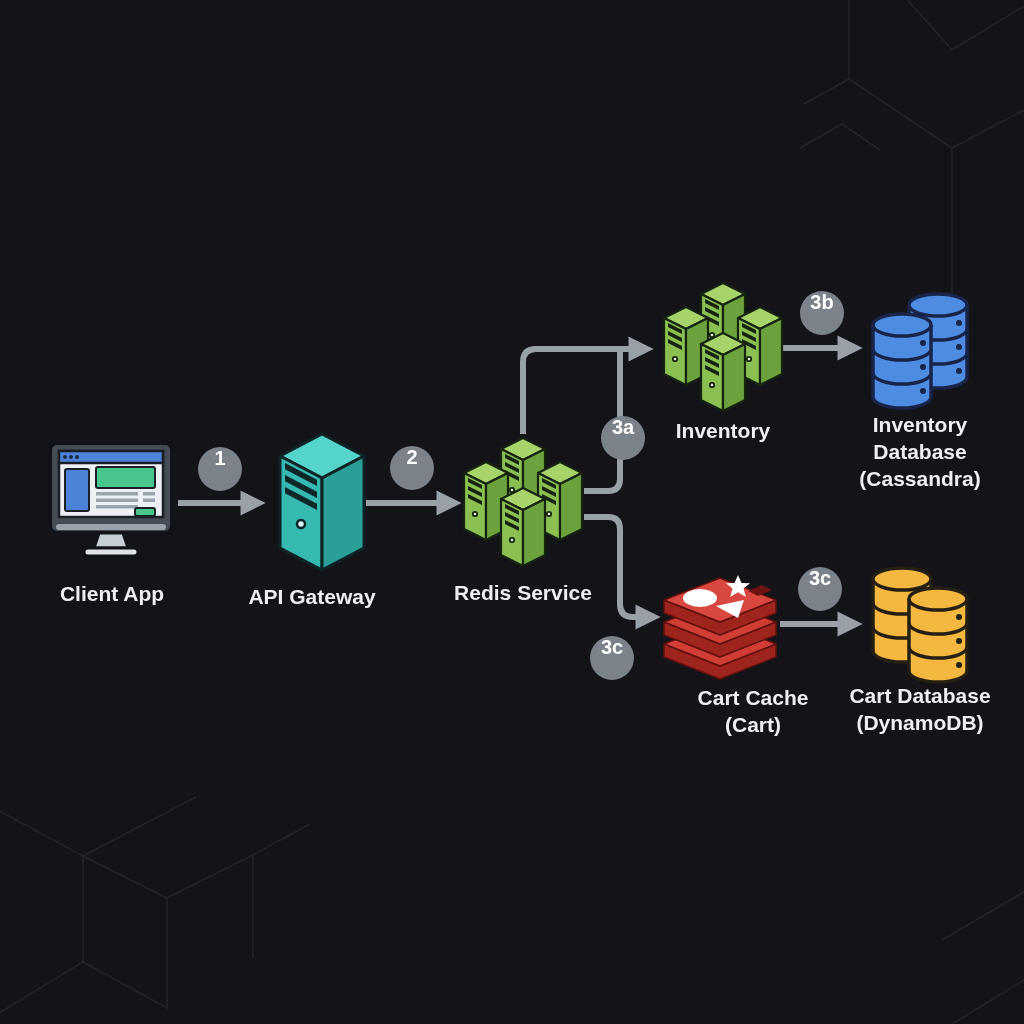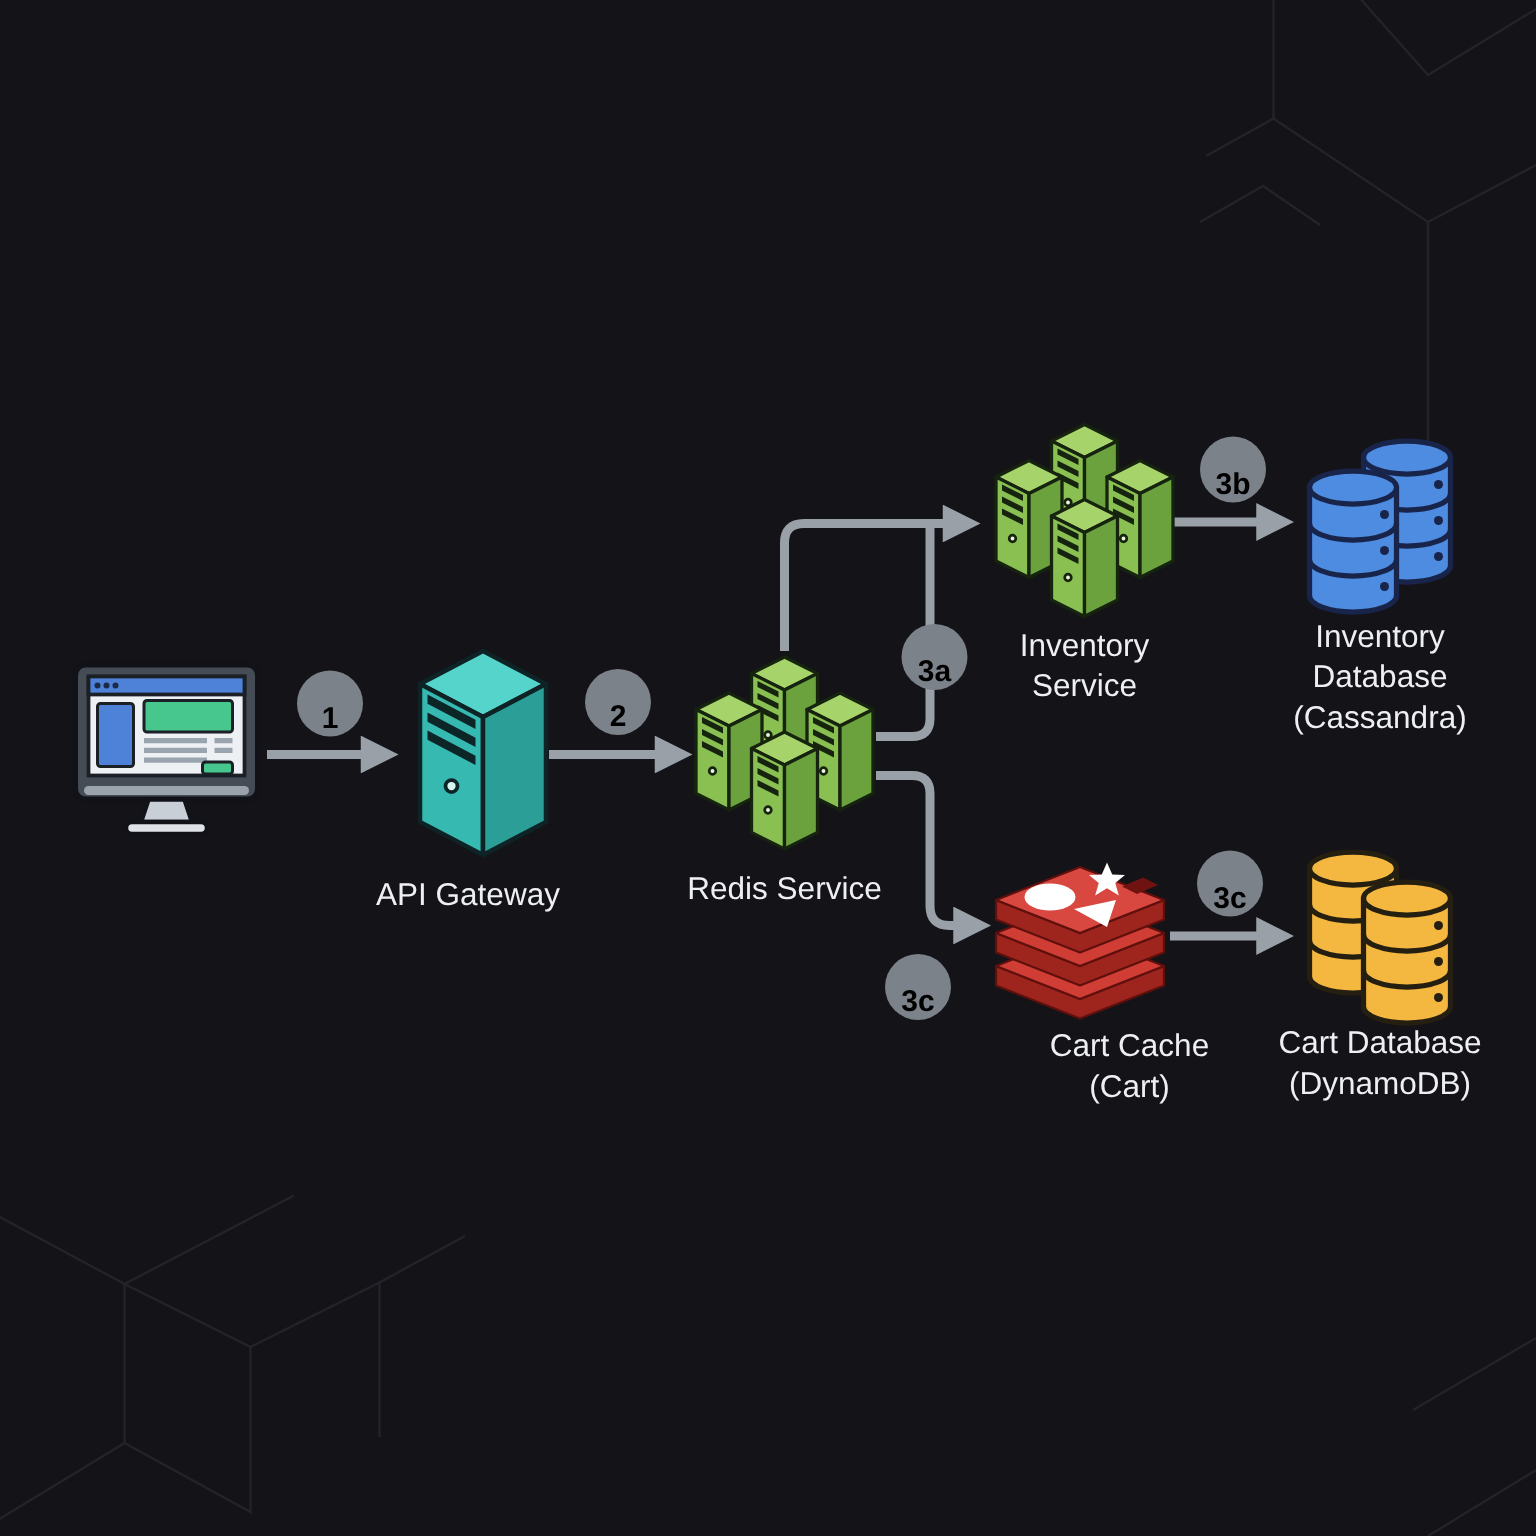--- a/index.html
+++ b/index.html
@@ -4,27 +4,27 @@
 <style>
   html,body{margin:0;padding:0;background:#0c0c0f;}
   .canvas{
     position:relative;width:1024px;height:1024px;overflow:hidden;
     background:#131318;
     font-family:"Liberation Sans", sans-serif;
   }
   .abs{position:absolute;}
   .node-label{
     position:absolute;width:220px;text-align:center;
-    color:#edeff2;font-size:21px;font-weight:400;line-height:27px;
+    color:#edeff2;font-size:21px;font-weight:700;line-height:27px;
   }
   .node-label .ln{display:block;}
   .badge{
     position:absolute;width:44px;height:44px;border-radius:50%;
-    background:#7c8289;color:#000000;
-    display:flex;align-items:flex-end;justify-content:center;
+    background:#7c8289;color:#ffffff;
+    display:flex;align-items:flex-start;justify-content:center;
     font-size:20px;font-weight:700;
   }
 </style>
 </head>
 <body>
 
 <div class="canvas">
 
   <svg class="abs" style="left:0;top:0" width="1024" height="1024" viewBox="0 0 1024 1024" fill="none" stroke="#23232a" stroke-width="1.6">
     <path d="M-10,806 L83,856 L83,962 L-6,1016 M83,856 L196,797 M83,962 L167,1008 L167,898 L83,856 M167,898 L253,855 L253,958 M253,855 L310,824"></path>
@@ -173,29 +173,31 @@
       <path d="M45,59 a29,11 0 0 0 58,0" fill="none"></path>
       <path d="M45,83 a29,11 0 0 0 58,0" fill="none"></path>
       <g fill="#241f10" stroke="none">
         <circle cx="95" cy="53" r="3"></circle>
           <circle cx="95" cy="77" r="3"></circle>
           <circle cx="95" cy="101" r="3"></circle>
       </g>
     </g>
   </svg>
 
+  <div class="node-label" style="left:2px;top:580px">
+    <span class="ln">Client App</span>
+  </div>
   <div class="node-label" style="left:202px;top:583px">
     <span class="ln">API Gateway</span>
   </div>
   <div class="node-label" style="left:413px;top:579px">
     <span class="ln">Redis Service</span>
   </div>
   <div class="node-label" style="left:613px;top:417px">
     <span class="ln">Inventory</span>
-    <span class="ln">Service</span>
   </div>
   <div class="node-label" style="left:810px;top:411px">
     <span class="ln">Inventory</span>
     <span class="ln">Database</span>
     <span class="ln">(Cassandra)</span>
   </div>
   <div class="node-label" style="left:643px;top:684px">
     <span class="ln">Cart Cache</span>
     <span class="ln">(Cart)</span>
   </div>

